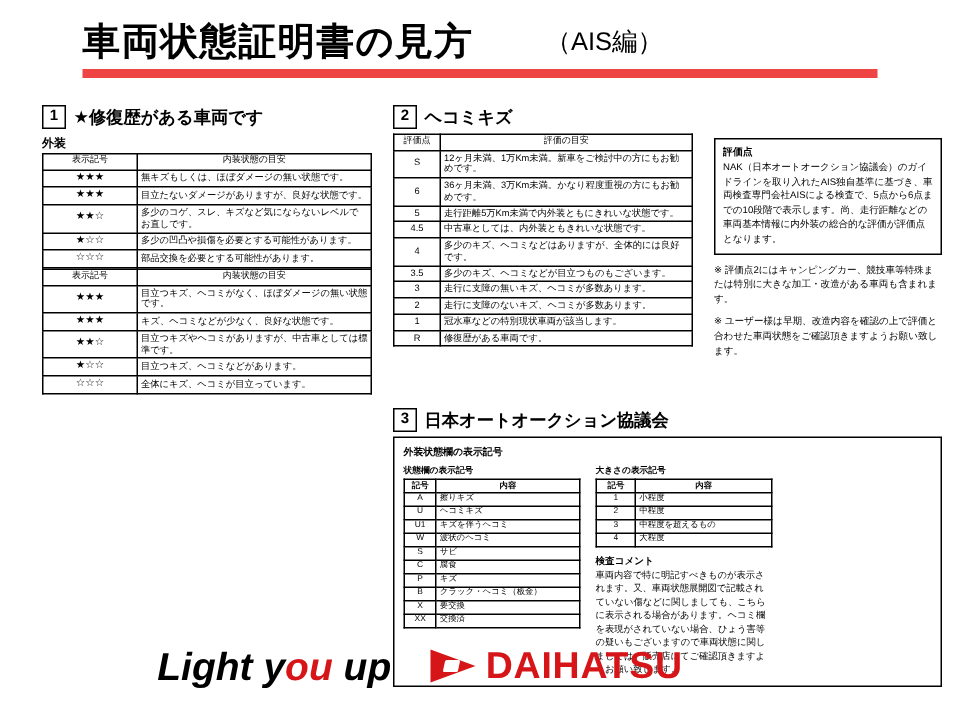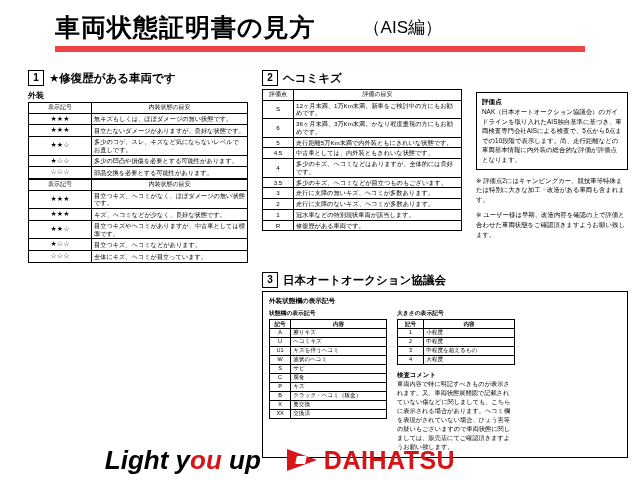--- a/index.html
+++ b/index.html
@@ -84,21 +84,21 @@
   .two-col .c1{width:118px;}
   .two-col .c2{width:118px;}
   .mini th,.mini td{font-size:5.6px;padding:0.5px 2px;text-align:center;}
   .mini td.lbl{text-align:left;}
   .cap{font-size:5.8px;font-weight:bold;margin-bottom:1px;}
   .kensa{font-size:6.2px;line-height:1.45;margin-top:5px;}
   .kensa b{font-size:6.4px;}
 
   
   .footer{
-    position:absolute;left:0;top:440px;width:560px;height:40px;
+    position:absolute;left:0;top:424px;width:560px;height:40px;
     display:flex;align-items:center;justify-content:center;
   }
   .light-up{
     font-size:26px;font-weight:bold;font-style:italic;letter-spacing:0px;
   }
   .light-up .o{color:#d61518;}
   .light-up .u{color:#d61518;}
   .daihatsu{
     display:flex;align-items:center;margin-left:26px;
   }

